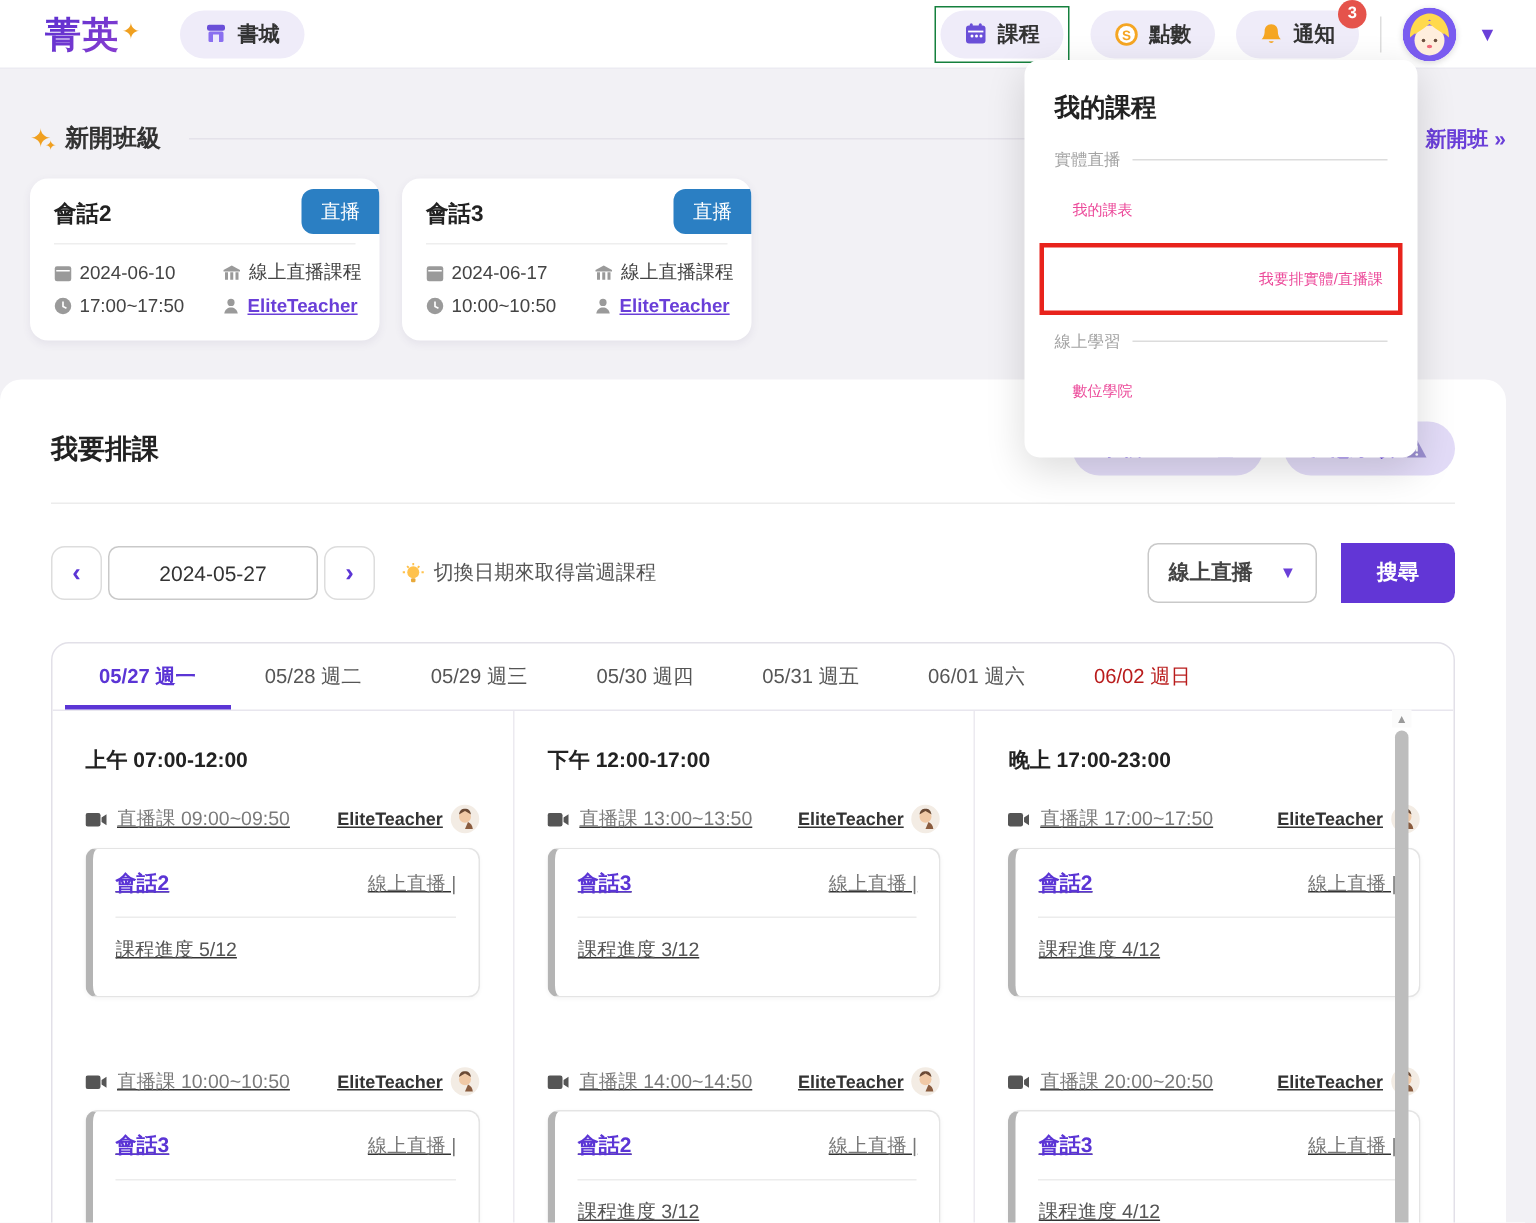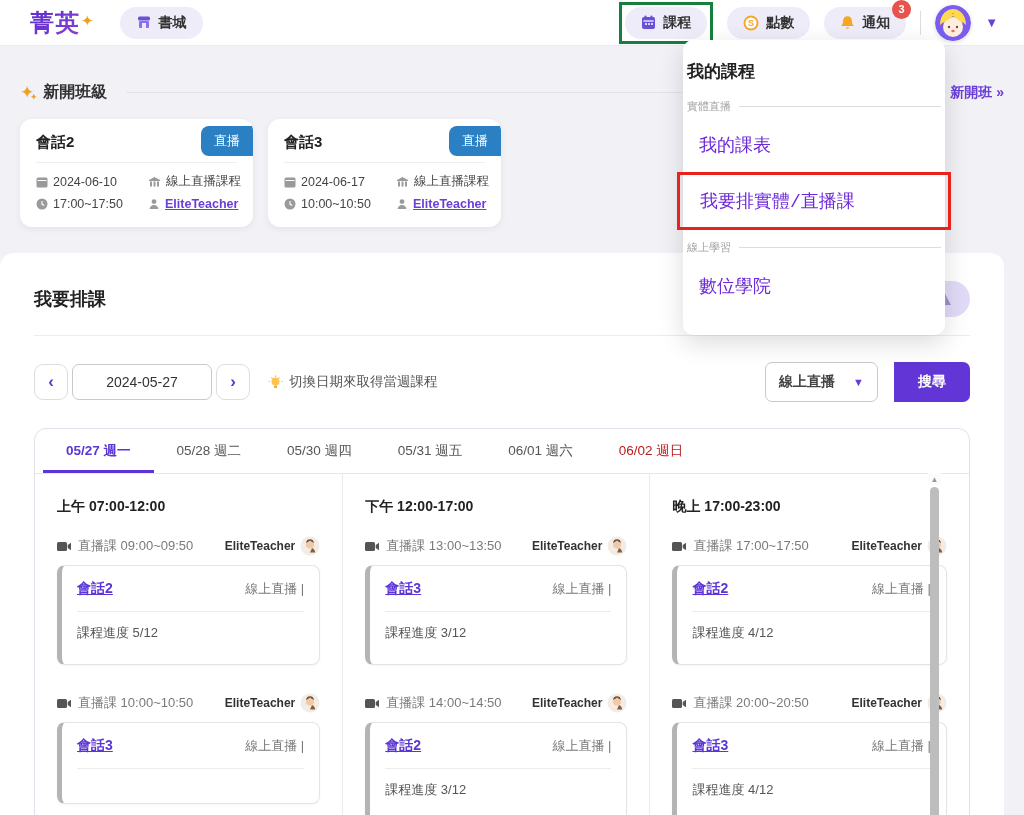--- a/index.html
+++ b/index.html
@@ -22,44 +22,44 @@
     background-clip:text; color:transparent;
   }
   .logo-sparkle { color:#f0a020; font-size:15px; margin-left:1px; margin-top:-3px; }
   .pill {
     display:inline-flex; align-items:center; gap:7px; border:none; cursor:pointer;
     background:#efecf9; border-radius:17px; padding:7px 16px;
     font-size:14px; font-weight:bold; color:#333;
     font-family:inherit; position:relative;
   }
   .topbar-right { display:flex; align-items:center; gap:14px; }
-  .redbox-wrap { border:3px solid #15803d; padding:2px 3px; display:inline-flex; }
+  .redbox-wrap { border:1px solid #15803d; padding:2px 3px; display:inline-flex; }
   .badge {
     position:absolute; top:-7px; right:-5px; min-width:19px; height:19px;
     background:#e5534b; color:#fff; font-size:11px; font-weight:bold;
     border-radius:50%; display:flex; align-items:center; justify-content:center;
   }
   .vdiv { width:1px; height:24px; background:#ddd; }
   .avatar { width:36px; height:36px; border-radius:50%; overflow:hidden; cursor:pointer;
     box-shadow:0 1px 4px rgba(0,0,0,.15); }
   .caret { color:#6a3fd8; font-size:13px; cursor:pointer; }
   .ic { display:inline-block; vertical-align:middle; }
 
   
   .dropdown {
     position:absolute; top:40px; left:683px; width:262px; z-index:40;
     background:#fff; border-radius:10px; box-shadow:0 8px 26px rgba(0,0,0,.14);
-    padding:20px 4px 24px;
+    padding:20px 20px 24px;
   }
   .dd-title { font-size:17px; font-weight:bold; color:#222; margin-bottom:16px; }
   .dd-section { display:flex; align-items:center; gap:8px; font-size:11px;
     color:#a3a3a3; margin:10px 0 6px; }
   .dd-line { flex:1; height:1px; background:#dcdcdc; }
-  .dd-item { font-size:18px; color:#6d28d9; padding:13px 0 13px 12px; cursor:pointer;font-family:Liberation Mono, monospace; }
-  .dd-item.boxed { border:3px solid #e8231c; margin:2px -10px 4px; padding:14px 10px 14px 20px; }
+  .dd-item { font-size:10px; color:#ec4899; padding:13px 0 13px 12px; cursor:pointer; }
+  .dd-item.boxed { border:3px solid #e8231c; margin:2px -10px 4px; padding:14px 10px 14px 20px;text-align:right; }
 
   
   .content { padding:0 20px 0 20px; }
   .section-head { display:flex; align-items:center; gap:9px; margin:36px 0 16px; }
   .sparkles { color:#f0a020; font-size:17px; line-height:1; position:relative; }
   .sparkles .s2 { font-size:9px; position:absolute; left:10px; top:9px; }
   .section-title { font-size:16px; font-weight:bold; color:#333; }
   .section-line { flex:1; height:1px; background:#e4e2ea; margin:0 10px; }
   .more-link { color:#6a3fd8; font-size:14px; font-weight:bold; cursor:pointer; white-space:nowrap; }
   .cards-row { display:flex; gap:15px; }
@@ -128,21 +128,21 @@
     position:relative; height:412px; overflow:hidden;
   }
   .tabs { display:flex; border-bottom:1px solid #e8e6ee; padding:0 8px; }
   .tab { padding:13px 23px; font-size:13.5px; color:#555; cursor:pointer; white-space:nowrap; }
   .tab.active { color:#5b35d5; font-weight:bold; box-shadow:inset 0 -3px 0 #5b35d5; }
   .tab.disabled { color:#b91c1c; cursor:default; }
   .grid { display:grid; grid-template-columns:1fr 1fr 1.04fr; min-height:372px; }
   .col { padding:18px 22px; }
   .col + .col { border-left:1px solid #eceaf0; }
   .period { font-size:14px; font-weight:bold; color:#222; margin:6px 0 20px; }
-  .slot { margin-bottom:28px; }
+  .slot { margin-bottom:46px;text-decoration:underline; }
   .slot-label { display:flex; align-items:center; gap:6px; font-size:13px; color:#7a7a7a; }
   .slot-teacher { margin-left:auto; display:flex; align-items:center; gap:5px;
     font-size:12px; font-weight:bold; color:#333; }
   .slot-card {
     margin-top:9px; background:#fff; border:1px solid #e4e4e4; border-left:5px solid #b4b4b4;
     border-radius:8px; padding:14px 15px 22px; box-shadow:0 1px 3px rgba(0,0,0,.04);
   }
   .sc-row { display:flex; align-items:center; justify-content:space-between; }
   .sc-link { font-size:14px; font-weight:bold; color:#5b35d5; text-decoration:underline; cursor:pointer; }
   .sc-mode { font-size:13px; color:#777; }
@@ -364,20 +364,21 @@
       <div class="search-group">
         <button class="search-btn">搜尋</button>
       </div>
     </div>
   </div>
 
   <div class="schedule-box">
     <div class="tabs">
       <div class="tab active">05/27 週一</div>
       <div class="tab">05/28 週二</div>
+      <div class="tab">05/29 週三</div>
       <div class="tab">05/30 週四</div>
       <div class="tab">05/31 週五</div>
       <div class="tab">06/01 週六</div>
       <div class="tab disabled">06/02 週日</div>
     </div>
 
     <div class="grid">
 
       <div class="col">
         <div class="period">上午 07:00-12:00</div>

